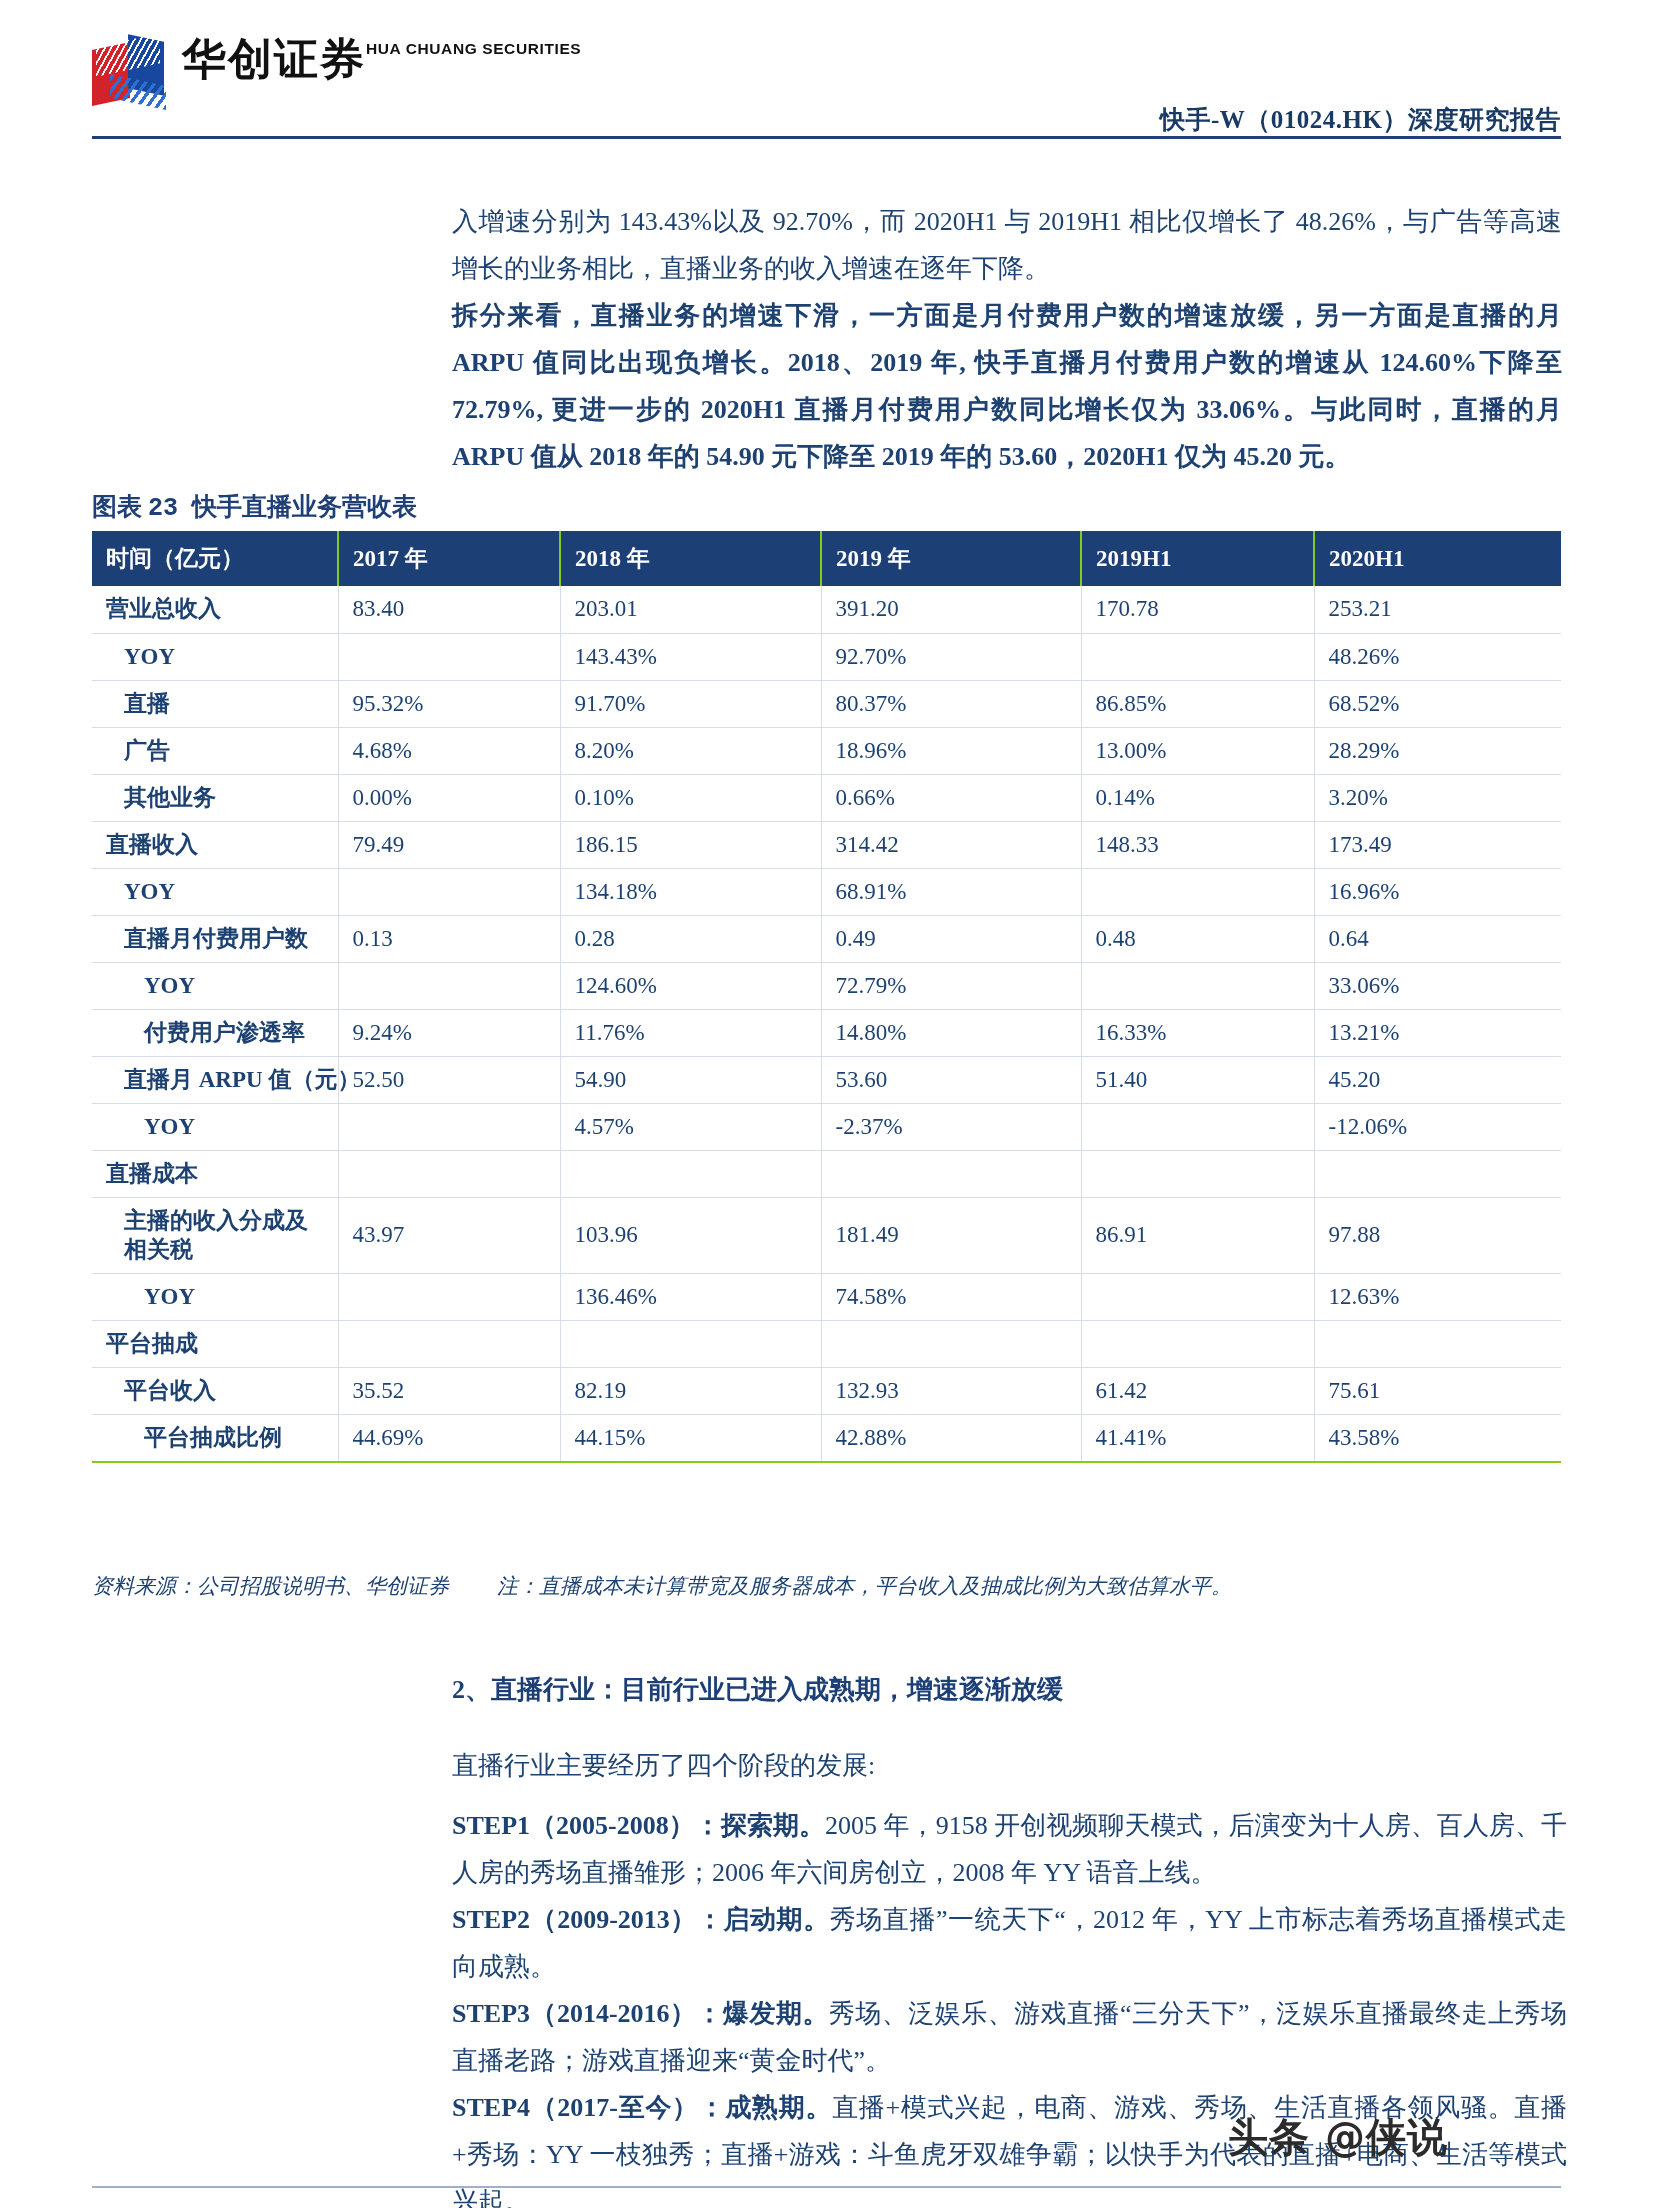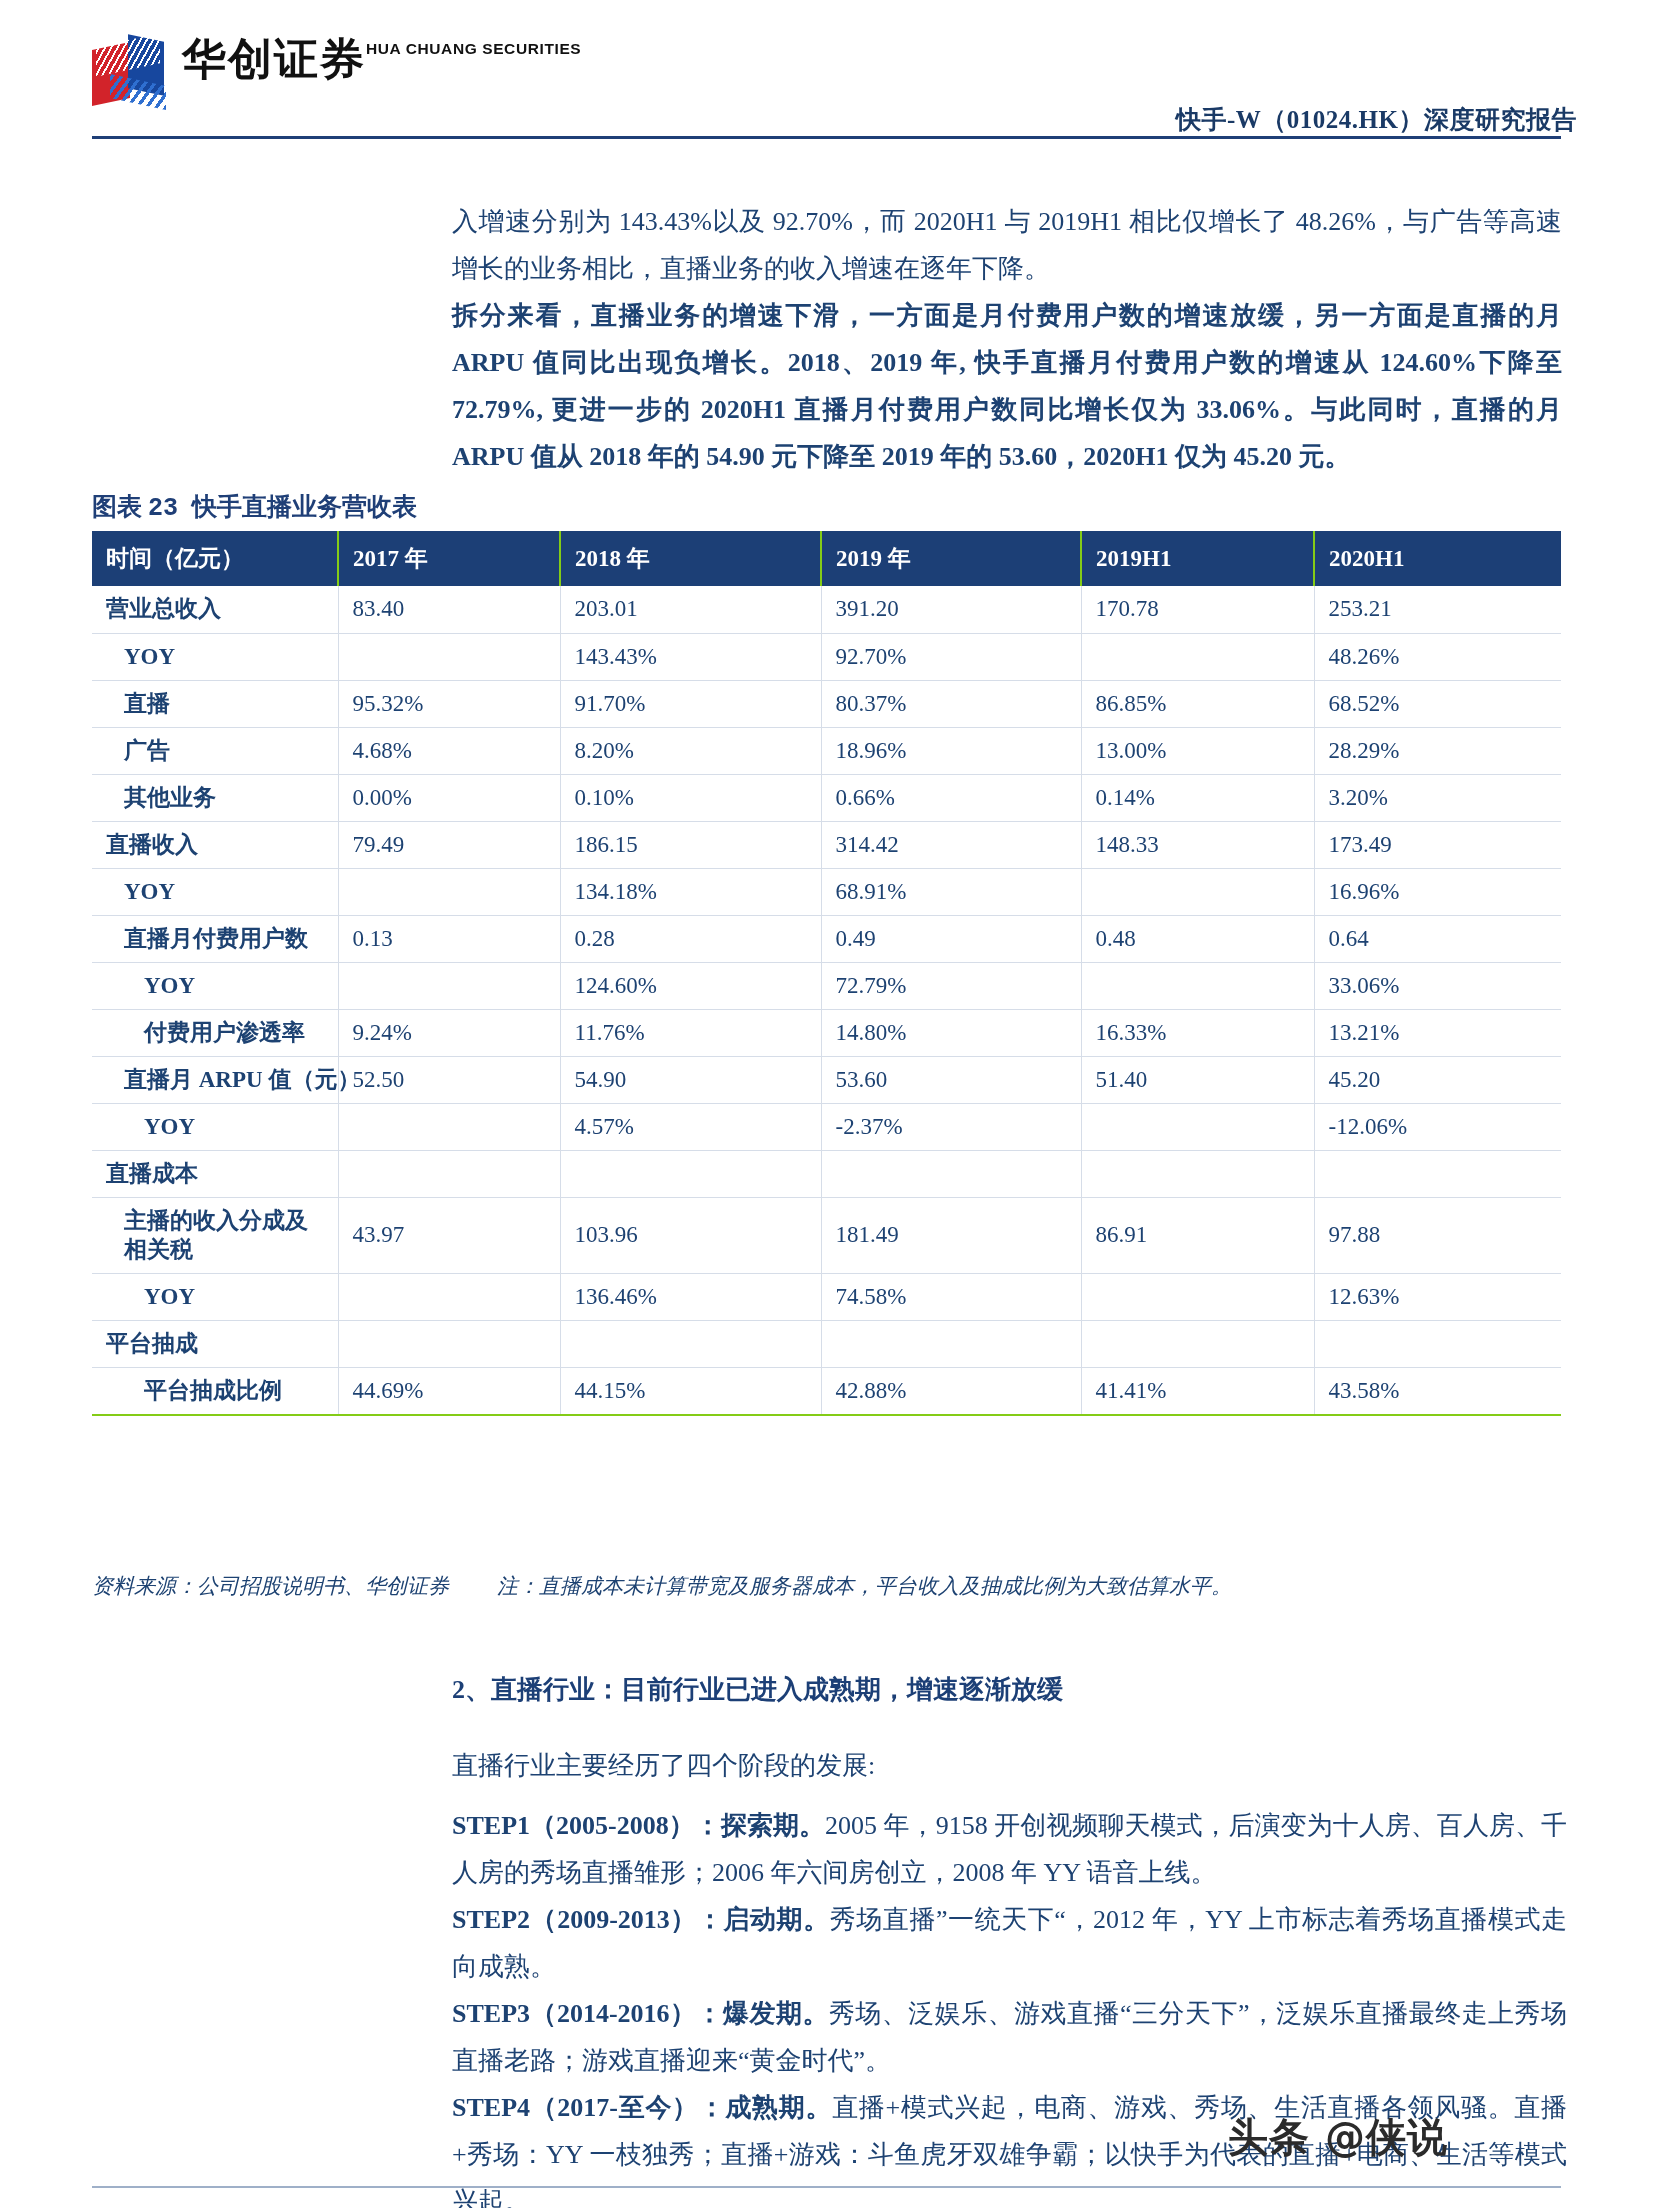--- a/index.html
+++ b/index.html
@@ -80,21 +80,21 @@
   .logo-en {
     font-family: "Liberation Sans", sans-serif;
     font-weight: bold;
     font-size: 15.5px;
     letter-spacing: 0.6px;
     color: #111;
     margin-top: 4px;
   }
   .header-title {
     position: absolute;
-    right: 76px; top: 103px;
+    right: 92px; top: 103px;
     font-family: "Liberation Serif", serif;
     font-weight: bold;
     font-size: 25px;
     color: #1a3a66;
     letter-spacing: 0.5px;
     white-space: nowrap;
   }
   .header-rule {
     position: absolute;
     left: 92px; top: 136px;
@@ -413,20 +413,28 @@
           </tr>
           <tr>
             <td class="label lvl0">平台抽成</td>
             <td></td>
             <td></td>
             <td></td>
             <td></td>
             <td></td>
           </tr>
           <tr>
+            <td class="label lvl1">平台收入</td>
+            <td>35.52</td>
+            <td>82.19</td>
+            <td>132.93</td>
+            <td>61.42</td>
+            <td>75.61</td>
+          </tr>
+          <tr>
             <td class="label lvl2">平台抽成比例</td>
             <td>44.69%</td>
             <td>44.15%</td>
             <td>42.88%</td>
             <td>41.41%</td>
             <td>43.58%</td>
           </tr>
         </tbody>
     </table>
   </div>

